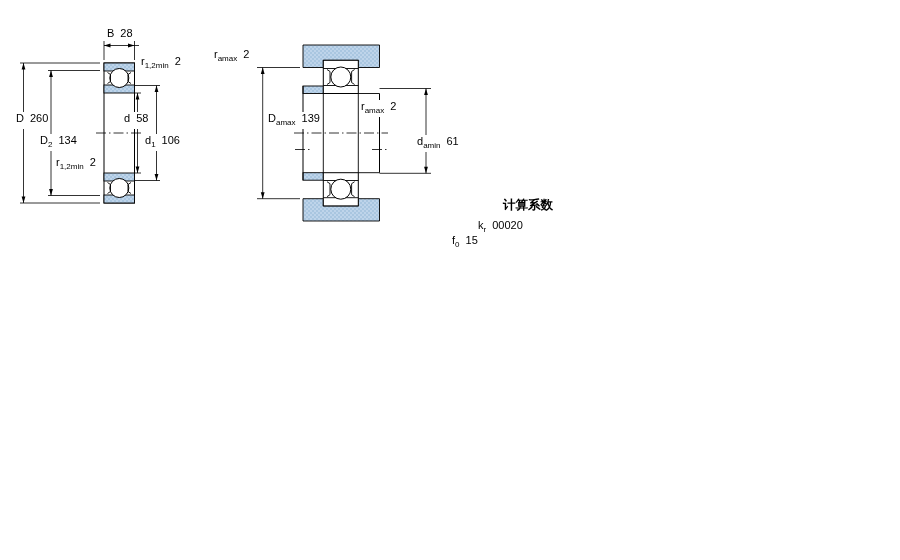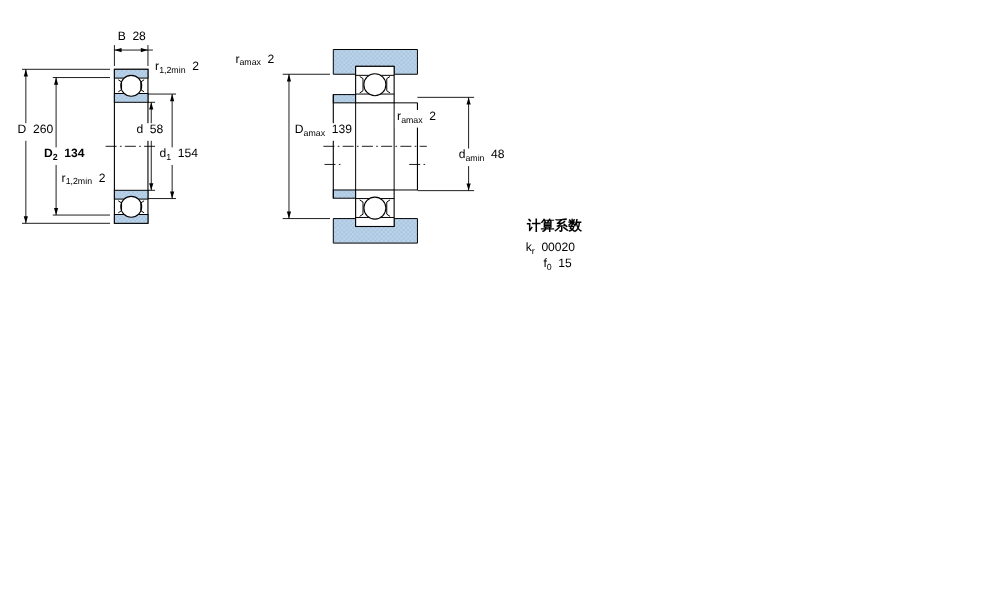--- a/index.html
+++ b/index.html
@@ -138,55 +138,55 @@
 </div>
 
 <div class="lbl" style="left:141px;top:55px;">
   <span class="sym">r</span><span class="sub">1,2min</span><span class="val">2</span>
 </div>
 
 <div class="lbl bg" style="left:14px;top:112px;">
   <span class="sym">D</span><span class="sub"></span><span class="val">260</span>
 </div>
 
-<div class="lbl bg" style="left:38px;top:134px;font-weight:bold;">
+<div class="lbl bg" style="left:38px;top:134px;">
   <span class="sym">D</span><span class="sub">2</span><span class="val">134</span>
 </div>
 
 <div class="lbl" style="left:56px;top:156px;">
   <span class="sym">r</span><span class="sub">1,2min</span><span class="val">2</span>
 </div>
 
 <div class="lbl bg" style="left:122px;top:112px;">
   <span class="sym">d</span><span class="sub"></span><span class="val">58</span>
 </div>
 
 <div class="lbl bg" style="left:143px;top:134px;">
-  <span class="sym">d</span><span class="sub">1</span><span class="val">154</span>
+  <span class="sym">d</span><span class="sub">1</span><span class="val">106</span>
 </div>
 
 <div class="lbl" style="left:214px;top:48px;">
   <span class="sym">r</span><span class="sub">amax</span><span class="val">2</span>
 </div>
 
 <div class="lbl bg" style="left:236px;top:112px;margin-left:30px;">
   <span class="sym">D</span><span class="sub">amax</span><span class="val">139</span>
 </div>
 
 <div class="lbl bg" style="left:359px;top:100px;">
   <span class="sym">r</span><span class="sub">amax</span><span class="val">2</span>
 </div>
 
 <div class="lbl bg" style="left:415px;top:135px;">
-  <span class="sym">d</span><span class="sub">amin</span><span class="val">48</span>
+  <span class="sym">d</span><span class="sub">amin</span><span class="val">61</span>
 </div>
 
-<div class="calc-title" style="left:479px;top:197px;font-family:Liberation Serif, serif;">计算系数</div>
+<div class="calc-title" style="left:503px;top:197px;font-family:Liberation Serif, serif;">计算系数</div>
 
 <div class="lbl" style="left:478px;top:219px;">
   <span class="sym">k</span><span class="sub">r</span><span class="val">00020</span>
 </div>
 
-<div class="lbl" style="left:494px;top:234px;">
+<div class="lbl" style="left:452px;top:234px;">
   <span class="sym">f</span><span class="sub">0</span><span class="val">15</span>
 </div>
 
 </div>
 
 </body></html>

